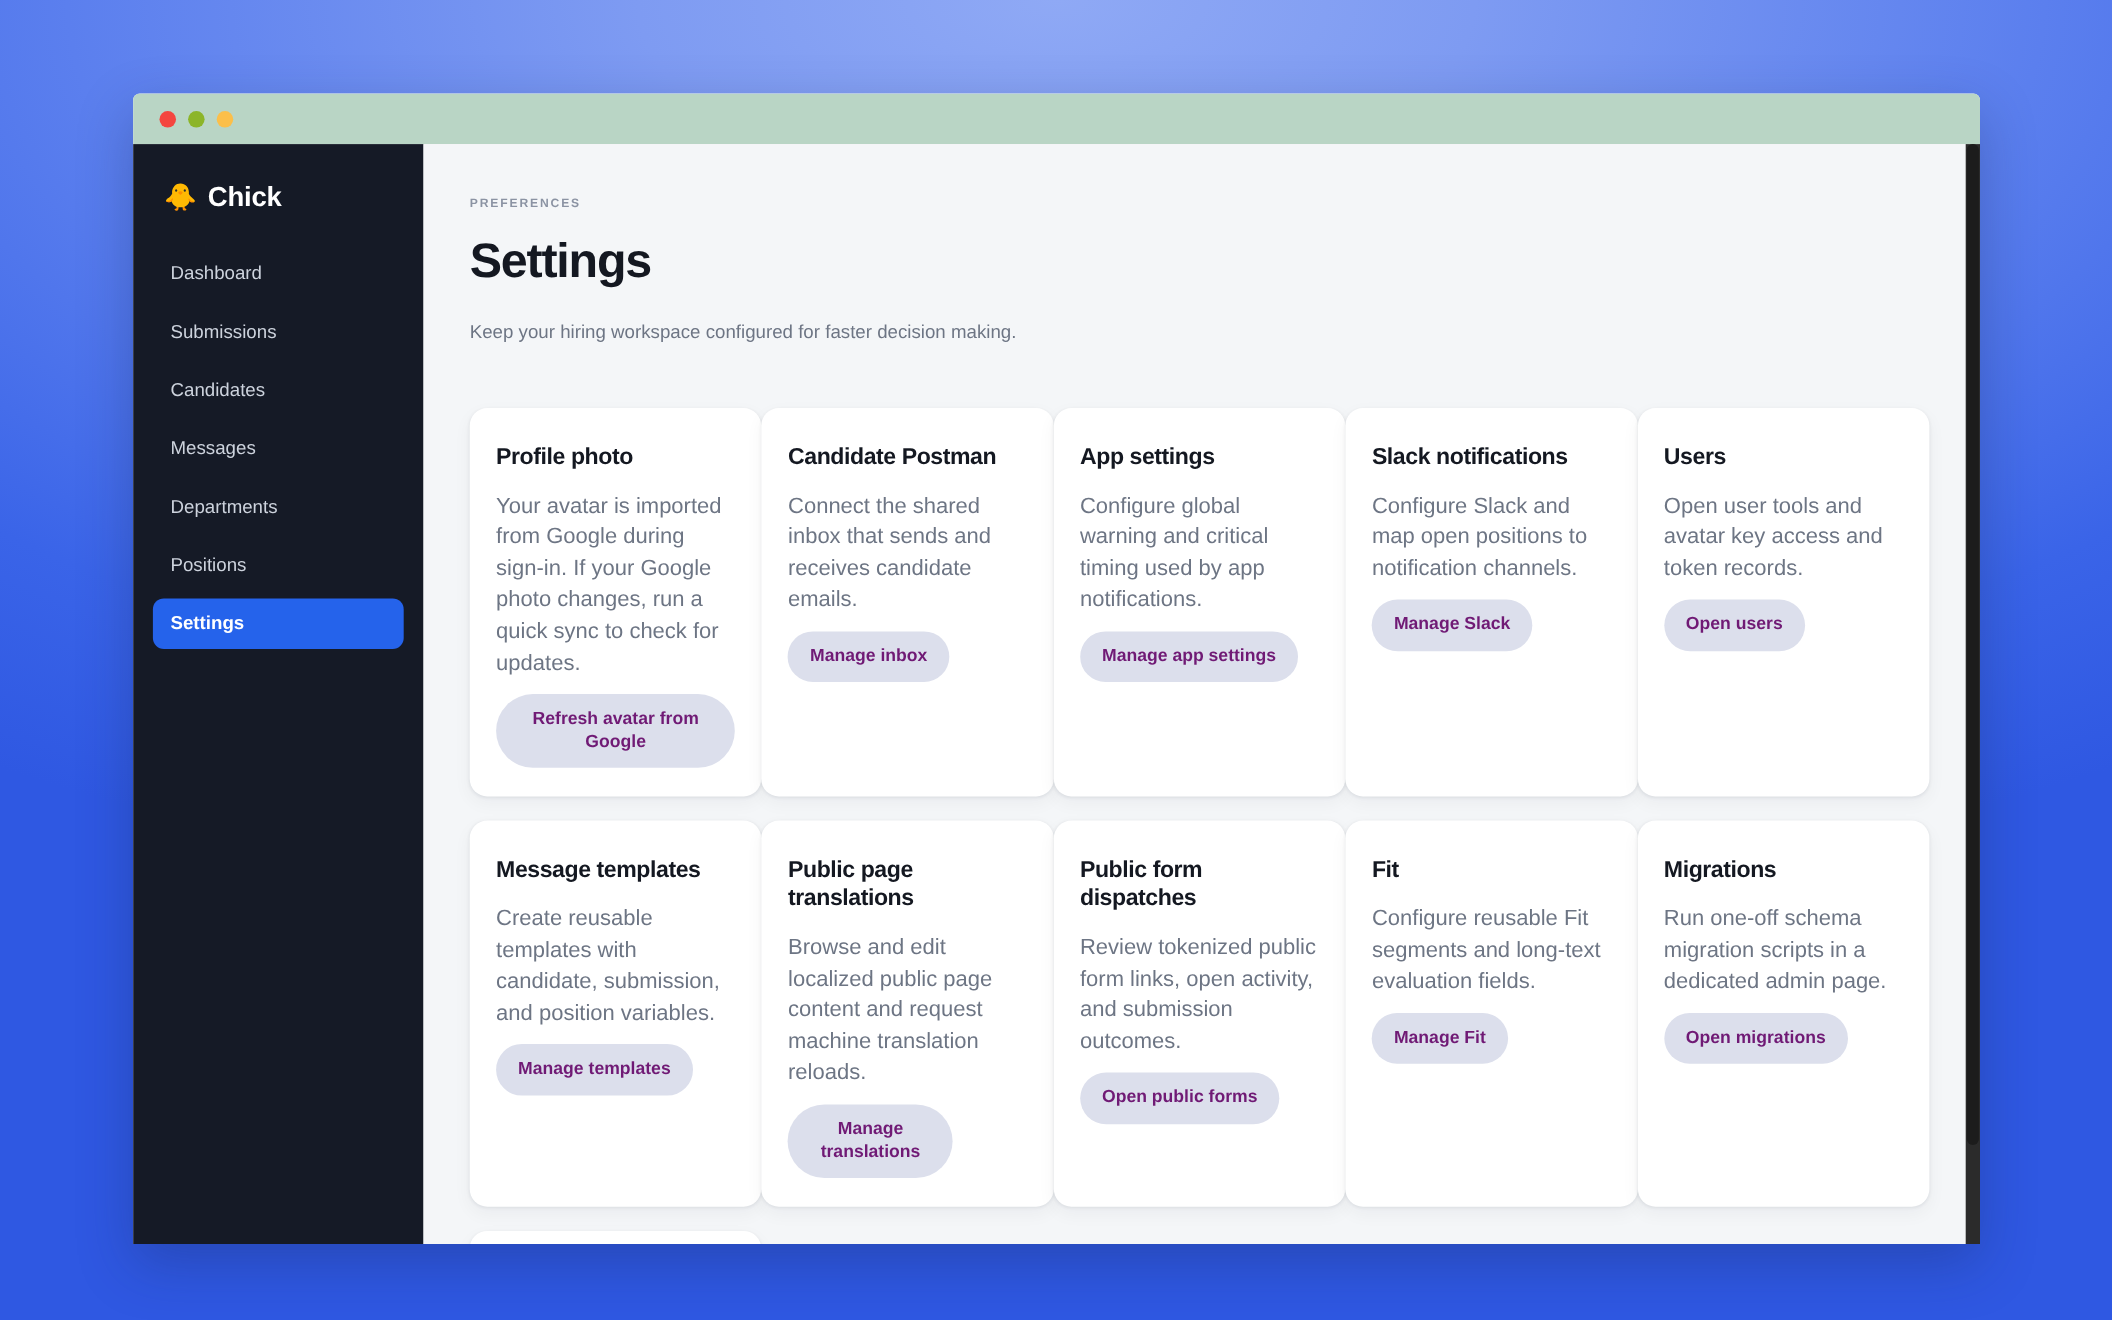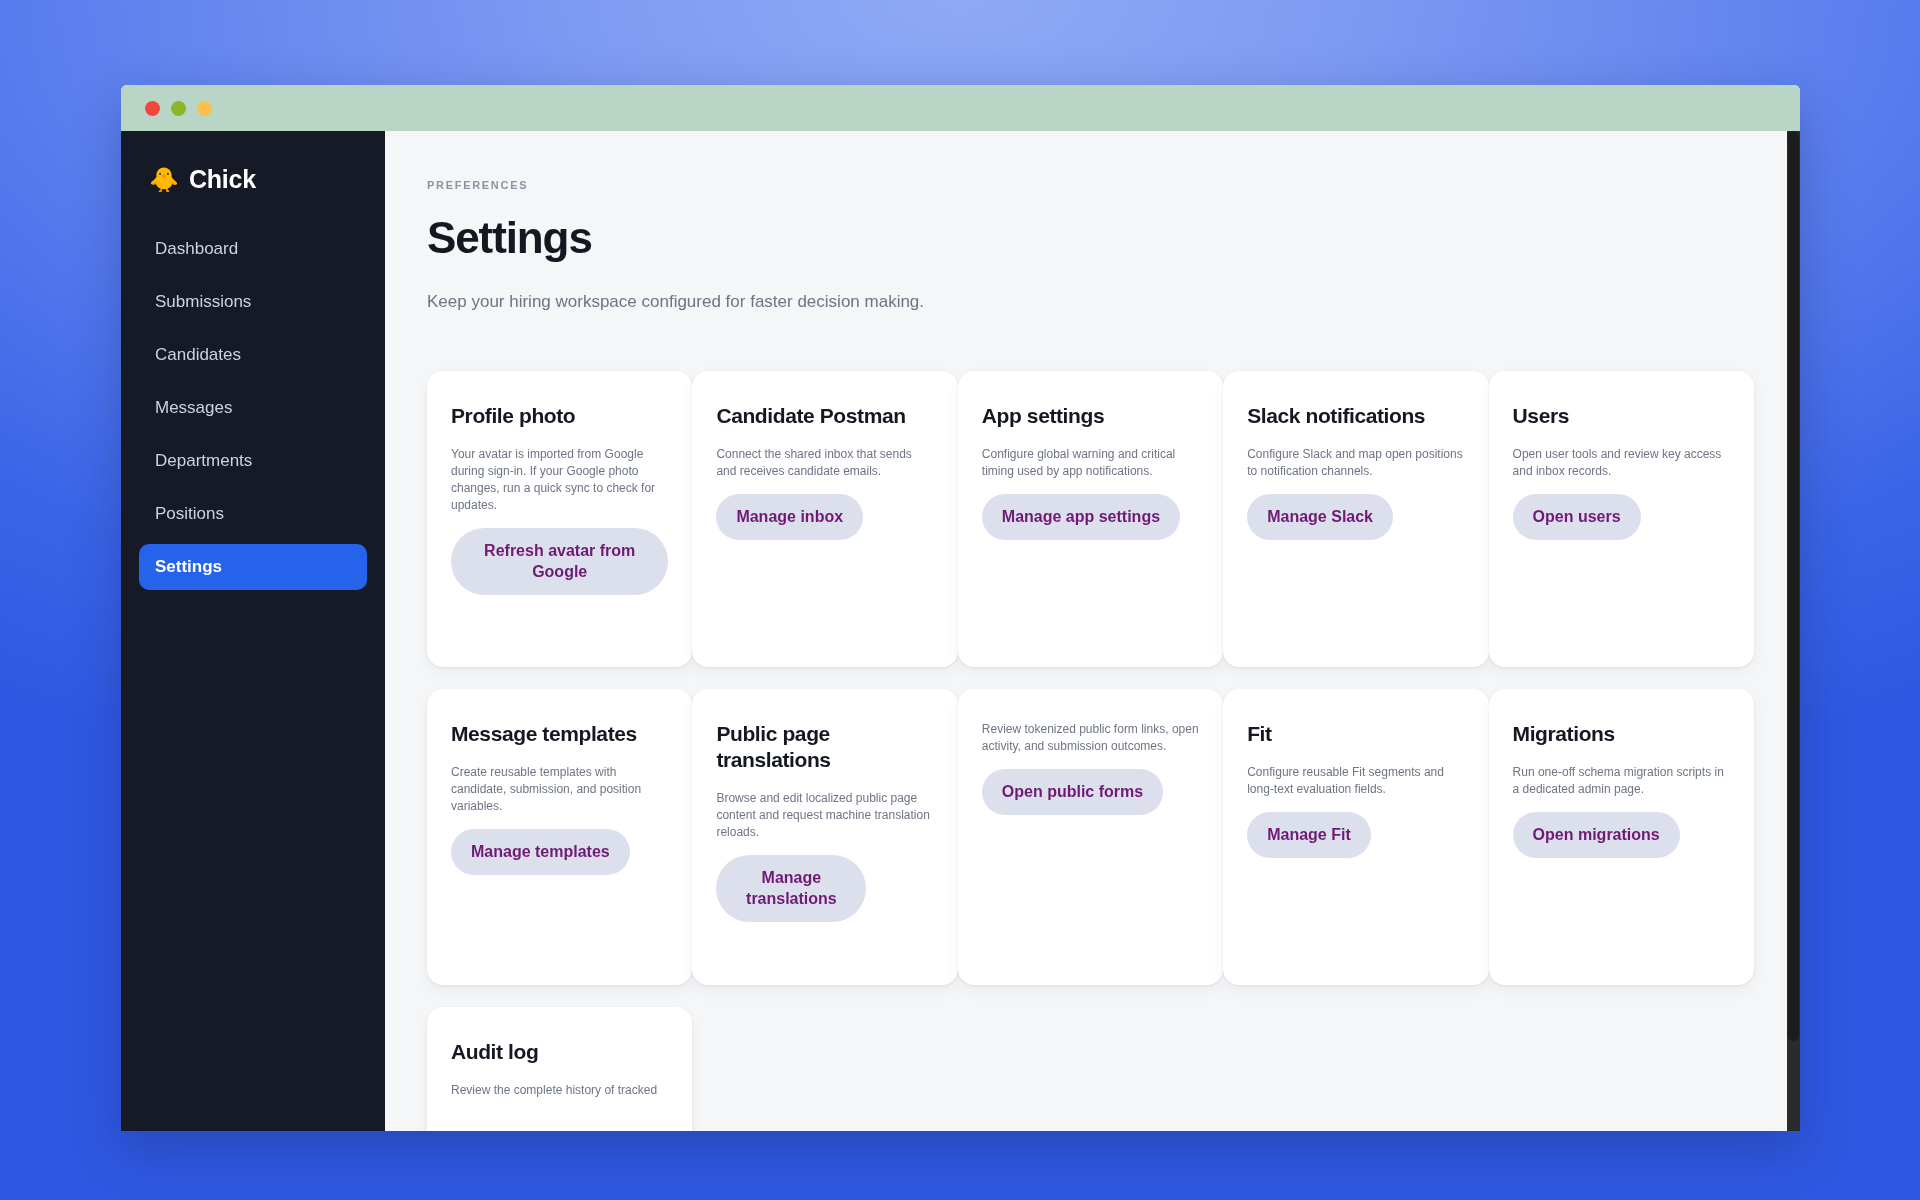--- a/index.html
+++ b/index.html
@@ -136,21 +136,21 @@
   }
   .card-title {
     font-size: 21px;
     font-weight: bold;
     color: #141821;
     letter-spacing: -0.4px;
     line-height: 1.24;
     margin-bottom: 17px;
   }
   .card-desc {
-    font-size: 12px;
+    font-size: 20px;
     color: #6d7584;
     line-height: 1.43;
     margin-bottom: 14px;
   }
   .card-btn {
     background: #dcdfec;
     color: #701a75;
     font-size: 16px;
     font-weight: bold;
     font-family: "Liberation Sans", sans-serif;
@@ -238,37 +238,38 @@
             <div class="card-desc">Configure global warning and critical timing used by app notifications.</div>
             <button class="card-btn">Manage app settings</button>
           </div>
           <div class="card">
             <div class="card-title">Slack notifications</div>
             <div class="card-desc">Configure Slack and map open positions to notification channels.</div>
             <button class="card-btn">Manage Slack</button>
           </div>
           <div class="card">
             <div class="card-title">Users</div>
-            <div class="card-desc">Open user tools and review key access and inbox records.</div>
+            <div class="card-desc">Open user tools and avatar key access and token records.</div>
             <button class="card-btn">Open users</button>
           </div>
         </div>
 
         <div class="grid bottom">
           <div class="card">
             <div class="card-title">Message templates</div>
             <div class="card-desc">Create reusable templates with candidate, submission, and position variables.</div>
             <button class="card-btn">Manage templates</button>
           </div>
           <div class="card wrapbtn">
             <div class="card-title">Public page translations</div>
             <div class="card-desc">Browse and edit localized public page content and request machine translation reloads.</div>
             <button class="card-btn" style="max-width:150px">Manage translations</button>
           </div>
           <div class="card">
+            <div class="card-title">Public form dispatches</div>
             <div class="card-desc">Review tokenized public form links, open activity, and submission outcomes.</div>
             <button class="card-btn">Open public forms</button>
           </div>
           <div class="card">
             <div class="card-title">Fit</div>
             <div class="card-desc">Configure reusable Fit segments and long-text evaluation fields.</div>
             <button class="card-btn">Manage Fit</button>
           </div>
           <div class="card">
             <div class="card-title">Migrations</div>

